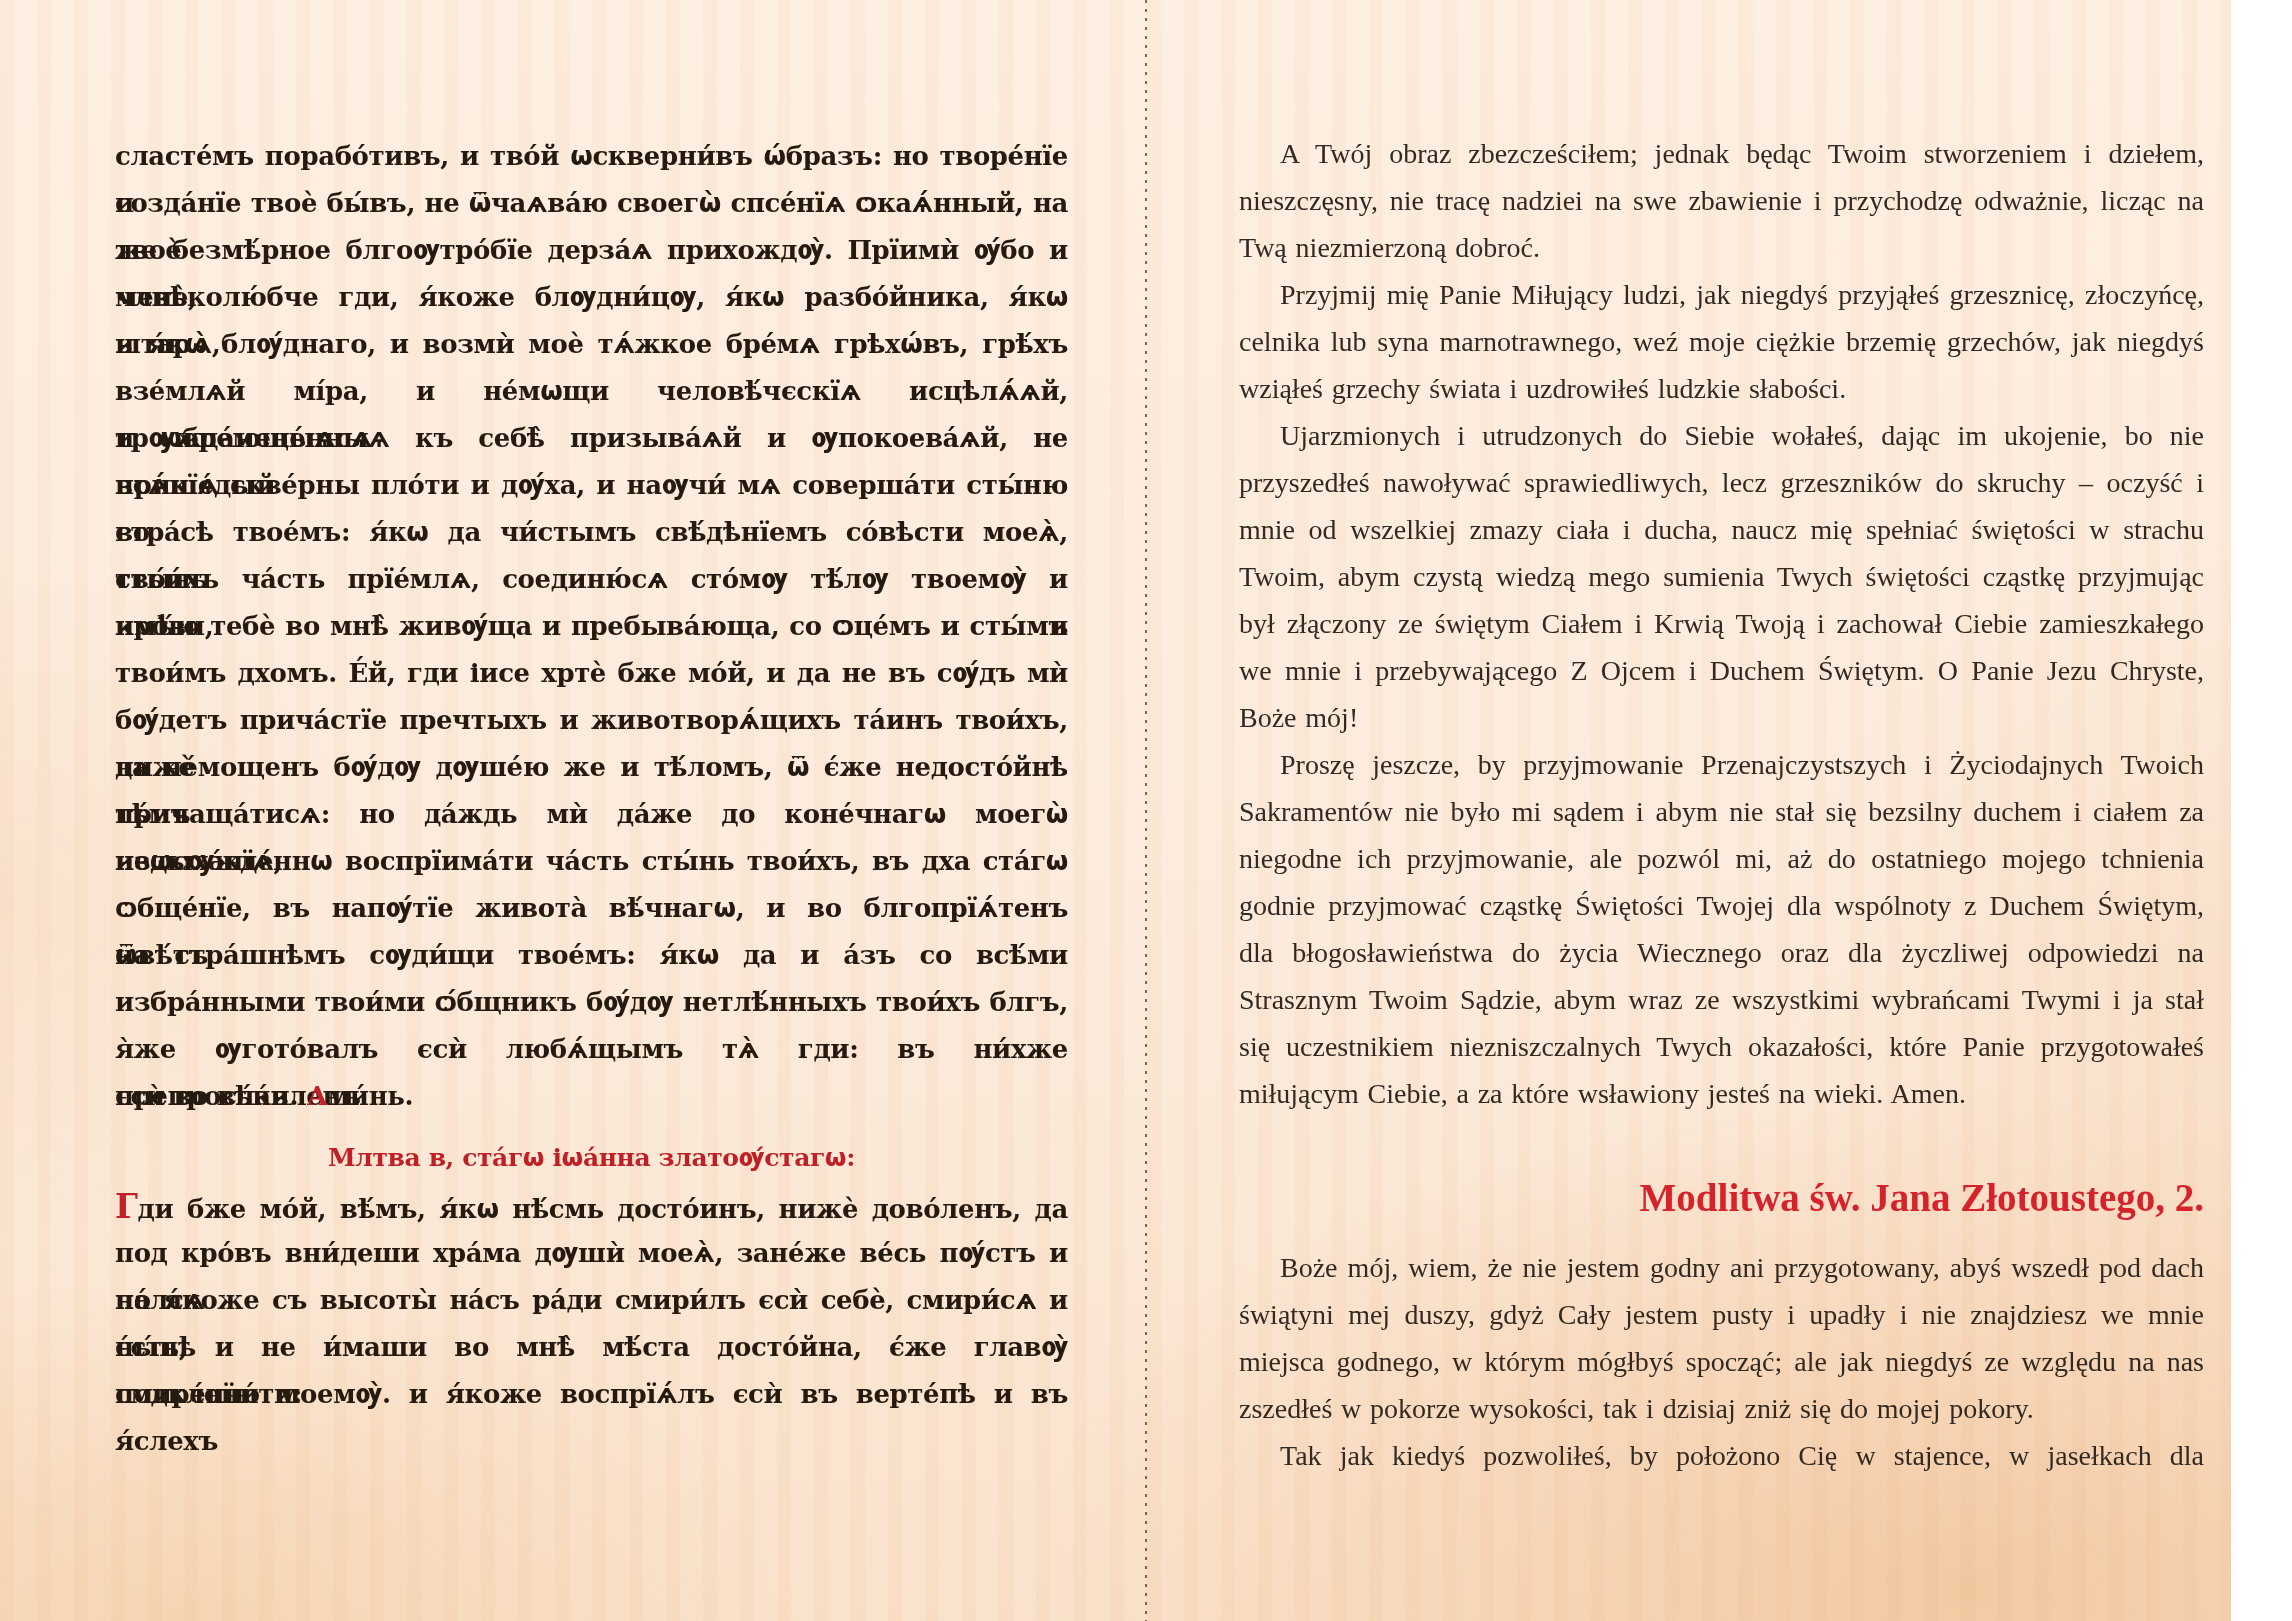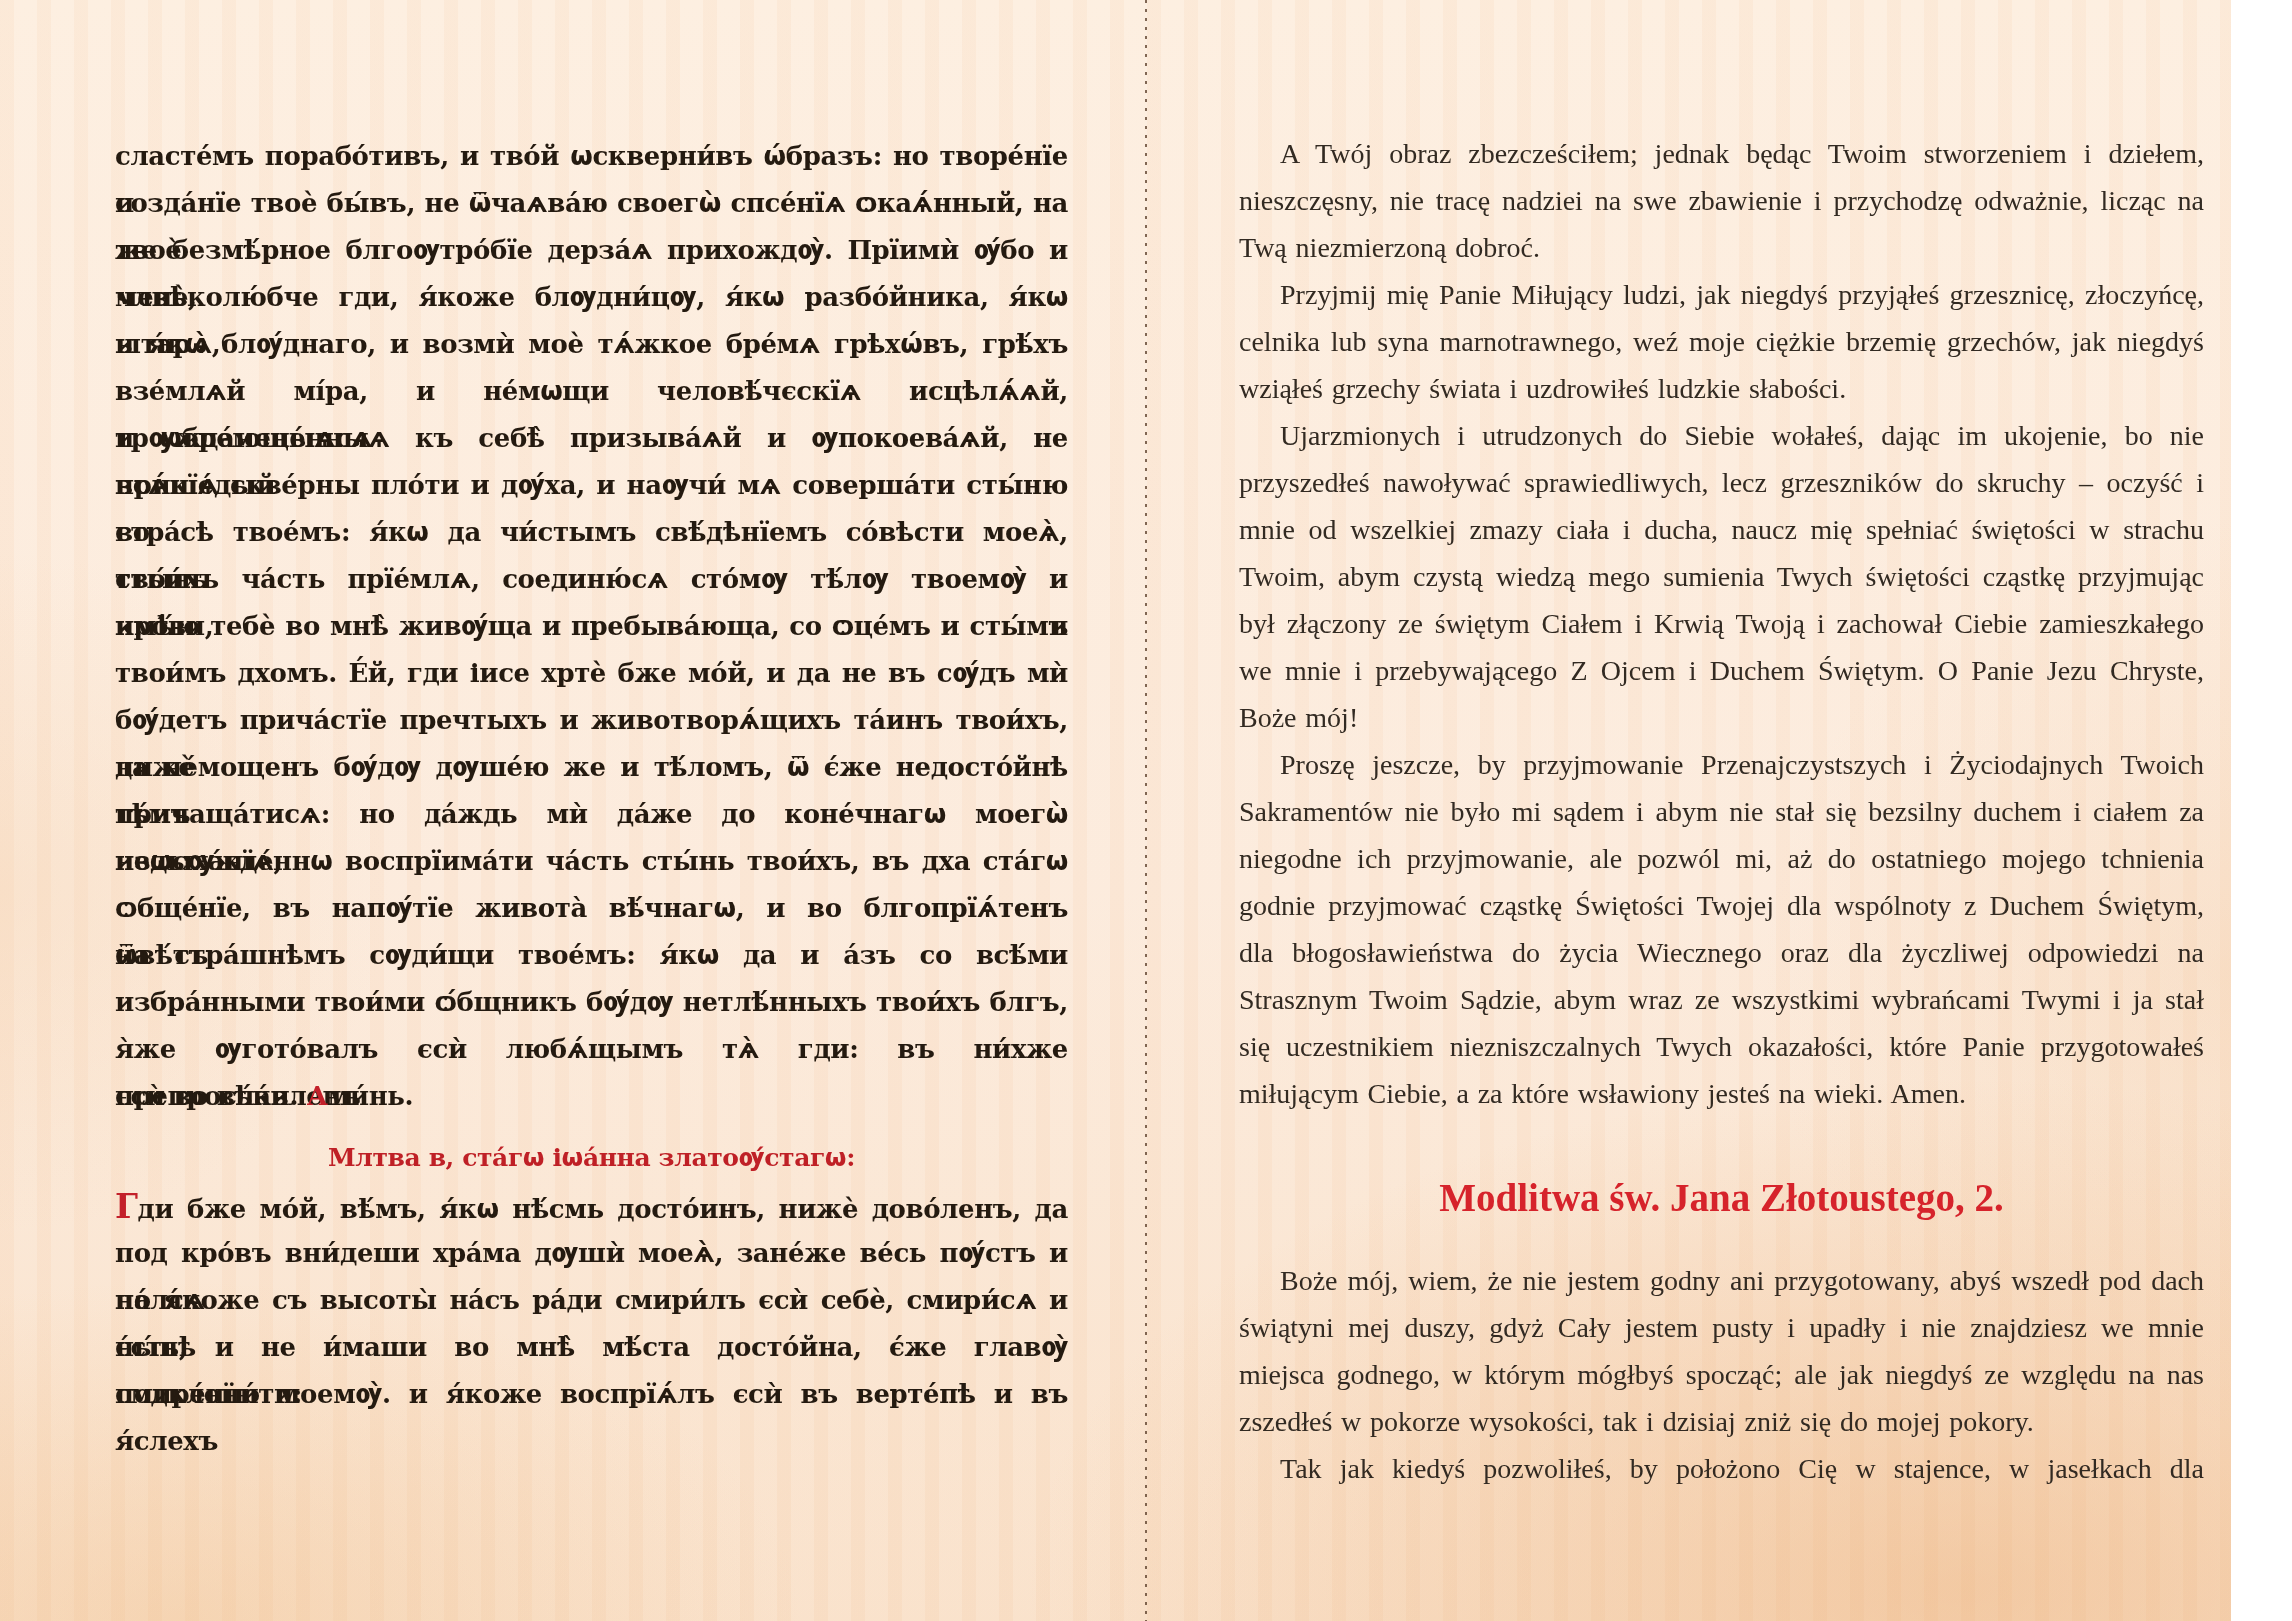--- a/index.html
+++ b/index.html
@@ -40,22 +40,22 @@
     position:absolute;left:1239px;top:130px;width:965px;
     font-family:"Liberation Serif","DejaVu Serif",serif;
     color:#322a22;font-size:28px;
   }
   .pl-par{
     line-height:47px;text-align:justify;text-indent:41px;margin:0;
     word-spacing:1.8px;
   }
   .pl-par.force-just{text-align-last:justify;}
   .pl-heading{
-    margin-top:57px;margin-bottom:36px;
-    text-align:center;color:#d6232b;font-weight:700;font-size:39px;line-height:47px;
+    margin-top:57px;margin-bottom:23px;
+    text-align:right;color:#d6232b;font-weight:700;font-size:39px;line-height:47px;
     font-family:"Liberation Serif","DejaVu Serif",serif;text-indent:0;
   }
 </style>
 </head>
 <body>
 
 <div class="canvas">
 
   <div class="divider"></div>
 

